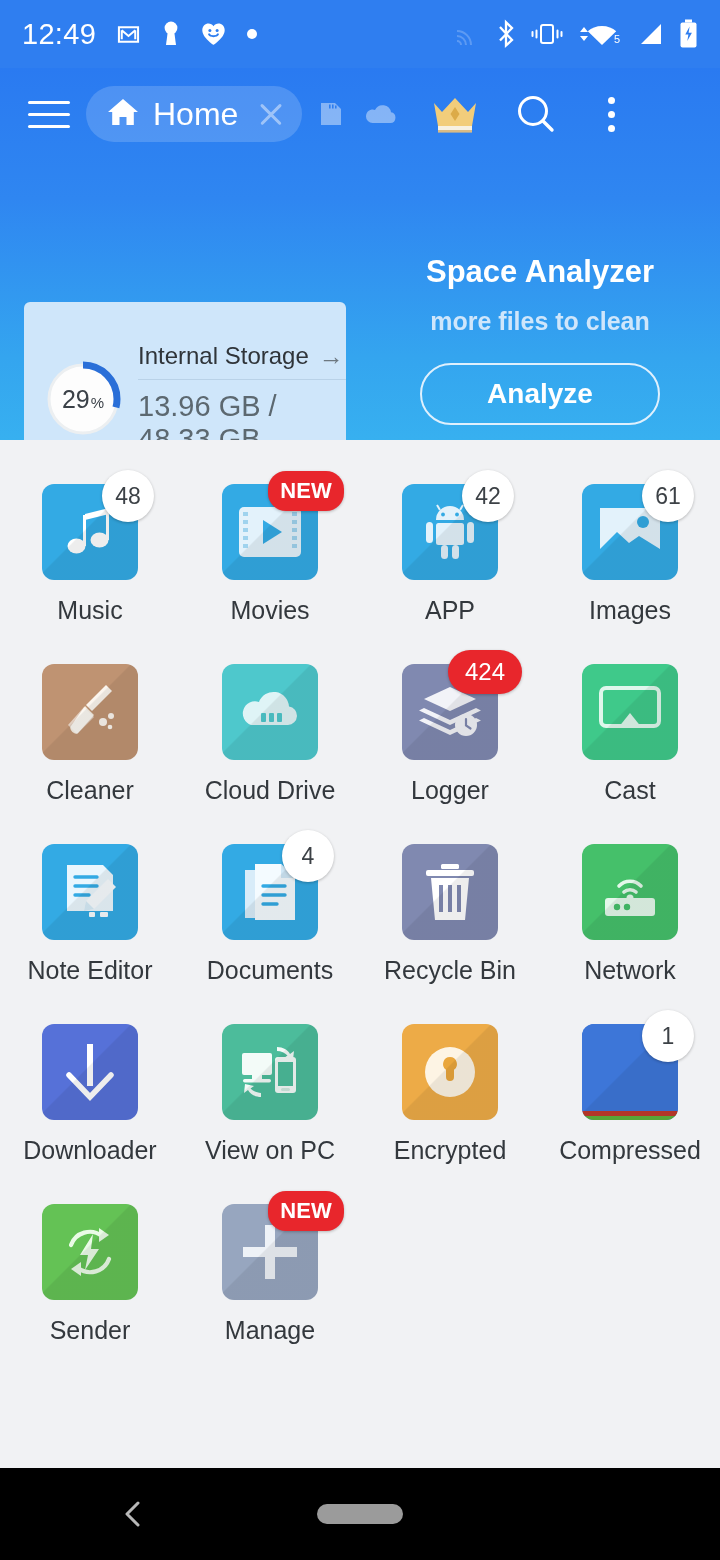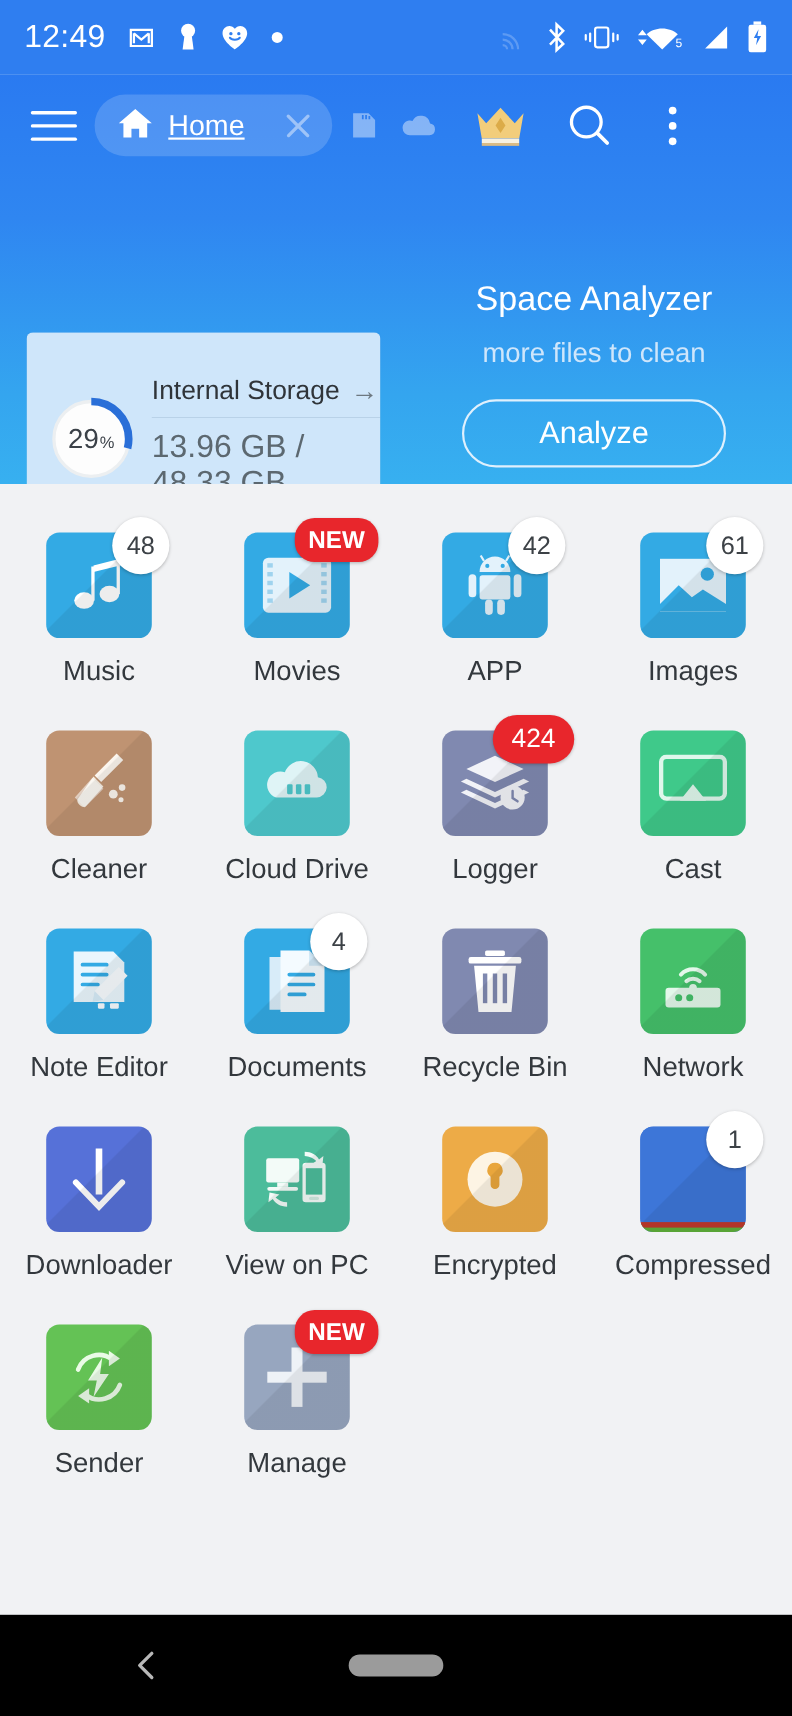--- a/index.html
+++ b/index.html
@@ -42,21 +42,21 @@
 
   #tab-home{
     margin-left:8px;
     height:56px; min-width:216px;
     background:rgba(255,255,255,.17);
     border-radius:28px;
     display:flex; align-items:center;
     padding:0 14px 0 20px; gap:13px;
     cursor:pointer;
   }
-  #tab-home .label{ color:#fff; font-size:26px; flex:1;text-decoration:underline; }
+  #tab-home .label{ color:#fff; font-size:32px; flex:1; }
   #tab-close{ width:34px;height:34px; position:relative; opacity:.45; cursor:pointer;}
   #tab-close:before,#tab-close:after{
     content:""; position:absolute; left:3px; top:16px; width:28px; height:2.6px;
     background:#fff; border-radius:2px;
   }
   #tab-close:before{ transform:rotate(45deg);} #tab-close:after{ transform:rotate(-45deg);}
 
   .tb-icon{ cursor:pointer; display:flex; align-items:center; justify-content:center; }
   #icon-sdcard{ margin-left:14px; opacity:.42; }
   #icon-cloud{ margin-left:18px; opacity:.42; }
@@ -86,21 +86,21 @@
   }
   #ring-pct sup{ font-size:15px; vertical-align:baseline; position:relative; top:3px; margin-left:1px;}
   #storage-text{ margin-left:14px; }
   #storage-title-row{ display:flex; align-items:center; gap:10px;
     padding-bottom:9px; border-bottom:1px solid rgba(120,150,180,.25); }
   #storage-title{ font-size:24px; color:#2f3439; }
   #storage-arrow{ font-size:25px; color:#6d7880; line-height:1; }
   #storage-sub{ margin-top:10px; font-size:29px; color:#5c6870; }
 
   
-  #promo{ position:absolute; right:0; top:186px; width:360px; text-align:center; }
+  #promo{ position:absolute; right:0; top:186px; width:360px; text-align:center;font-weight:bold; }
   #promo-title{ color:#fff; font-size:31px; }
   #promo-sub{ color:#cfe6fb; font-size:25px; margin-top:17px; }
   #promo-btn{
     margin:27px auto 0; width:240px; height:62px;
     border:2px solid #dff0fd; border-radius:31px;
     color:#fff; font-size:28px; display:flex; align-items:center; justify-content:center;
     cursor:pointer; background:transparent;
   }
 
   

